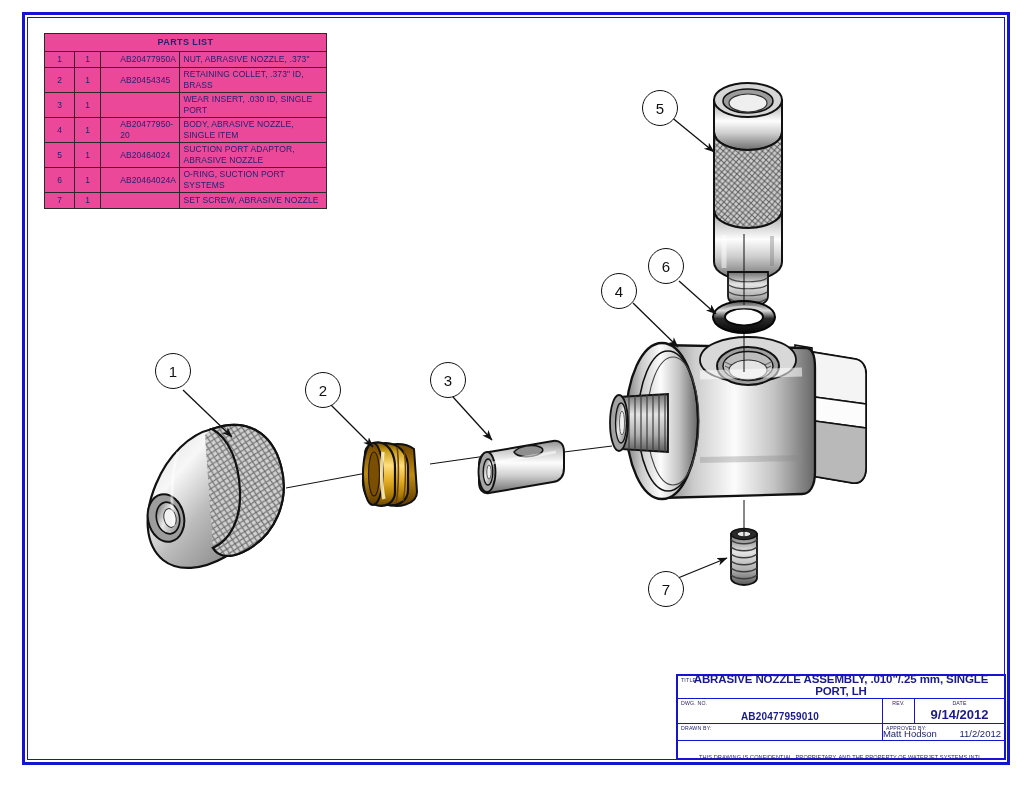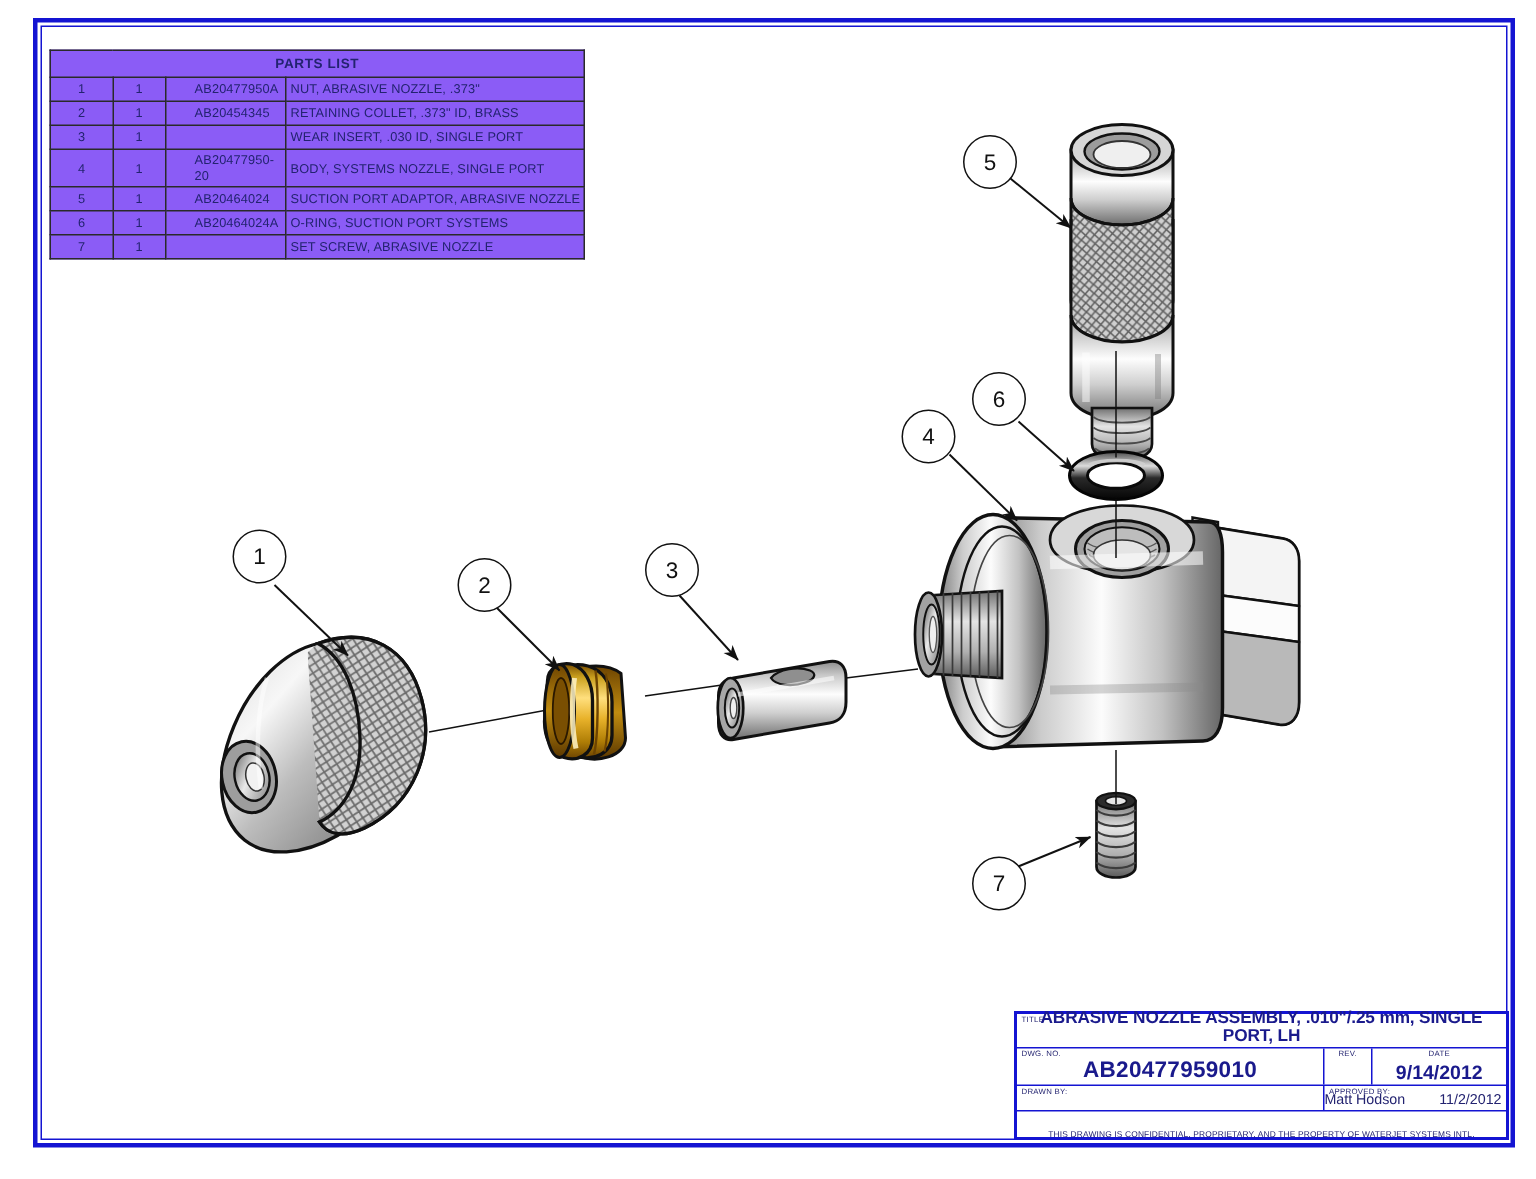--- a/index.html
+++ b/index.html
@@ -33,24 +33,24 @@
   .frame-inner {
     position: absolute;
     left: 27px; top: 17px;
     width: 978px; height: 743px;
     border: 1.5px solid #1414d2;
     box-sizing: border-box;
   }
   
   .parts-list {
     position: absolute;
-    left: 33px; top: 33px;
-    width: 357px;
+    left: 44px; top: 33px;
+    width: 283px;
     border-collapse: collapse;
-    background: #8b5cf6;
+    background: #ec4899;
   }
   .parts-list td, .parts-list th {
     border: 1px solid #2a2a2a;
     font-size: 8.5px;
     color: #232370;
     padding: 1px 2px;
     line-height: 11px;
     height: 13px;
     font-family: "Liberation Sans", sans-serif;
   }
@@ -101,21 +101,21 @@
     text-align: center; color: #1a1a8c;
     font-family: "Liberation Sans", sans-serif;
   }
   .row-title { height: 23px; }
   .row-title .tb-cell { width: 100%; }
   .row-title .tb-val { bottom: 1px; font-size: 11.5px; font-weight: bold; letter-spacing: -.1px; }
   .row-dwg { height: 25px; }
   .cell-dwg  { width: 205px; }
   .cell-rev  { width: 32px; }
   .cell-date { width: 89px; }
-  .cell-dwg .tb-val  { bottom: 1px; font-size: 15px; font-weight: bold; letter-spacing: .2px; }
+  .cell-dwg .tb-val  { bottom: 1px; font-size: 10px; font-weight: bold; letter-spacing: .2px; }
   .cell-rev .tb-val  { bottom: 2px; font-size: 10px; }
   .cell-date .tb-val { bottom: 1px; font-size: 13px; font-weight: bold; }
   .row-by { height: 17px; }
   .cell-drawn { width: 205px; }
   .cell-appr  { width: 121px; }
   .cell-drawn .tb-val { bottom: 1px; font-size: 9px; }
   .cell-appr .appr-names {
     position: absolute; right: 3px; bottom: 1px;
     font-size: 9.5px; color: #232370; white-space: nowrap;
   }
@@ -475,21 +475,21 @@
       <tr>
         <td class="c-item">3</td>
         <td class="c-qty">1</td>
         <td class="c-pn"></td>
         <td class="c-desc">WEAR INSERT, .030 ID, SINGLE PORT</td>
       </tr>
       <tr>
         <td class="c-item">4</td>
         <td class="c-qty">1</td>
         <td class="c-pn">AB20477950-20</td>
-        <td class="c-desc">BODY, SYSTEMS NOZZLE, SINGLE PORT</td>
+        <td class="c-desc">BODY, ABRASIVE NOZZLE, SINGLE ITEM</td>
       </tr>
       <tr>
         <td class="c-item">5</td>
         <td class="c-qty">1</td>
         <td class="c-pn">AB20464024</td>
         <td class="c-desc">SUCTION PORT ADAPTOR, ABRASIVE NOZZLE</td>
       </tr>
       <tr>
         <td class="c-item">6</td>
         <td class="c-qty">1</td>

